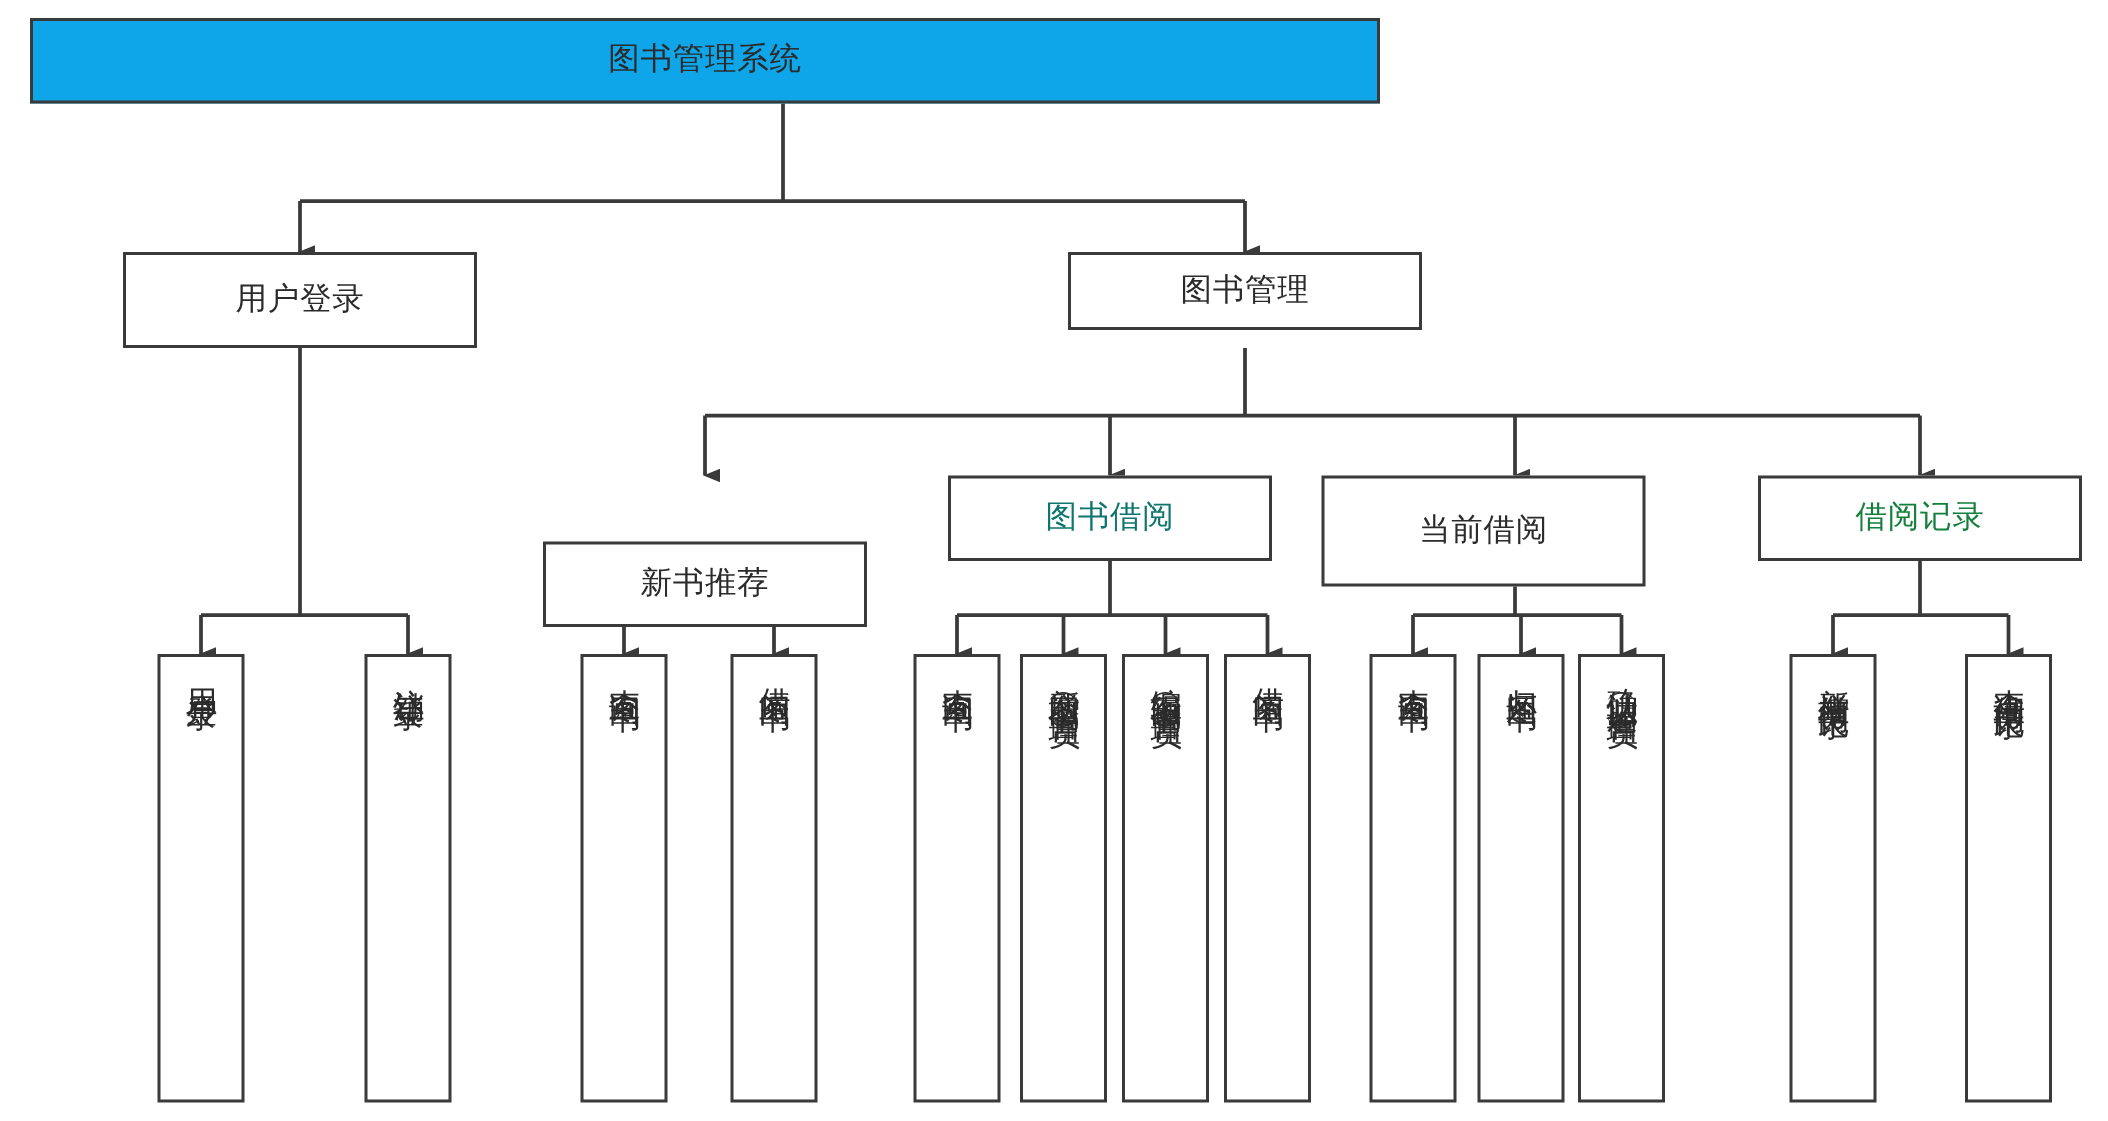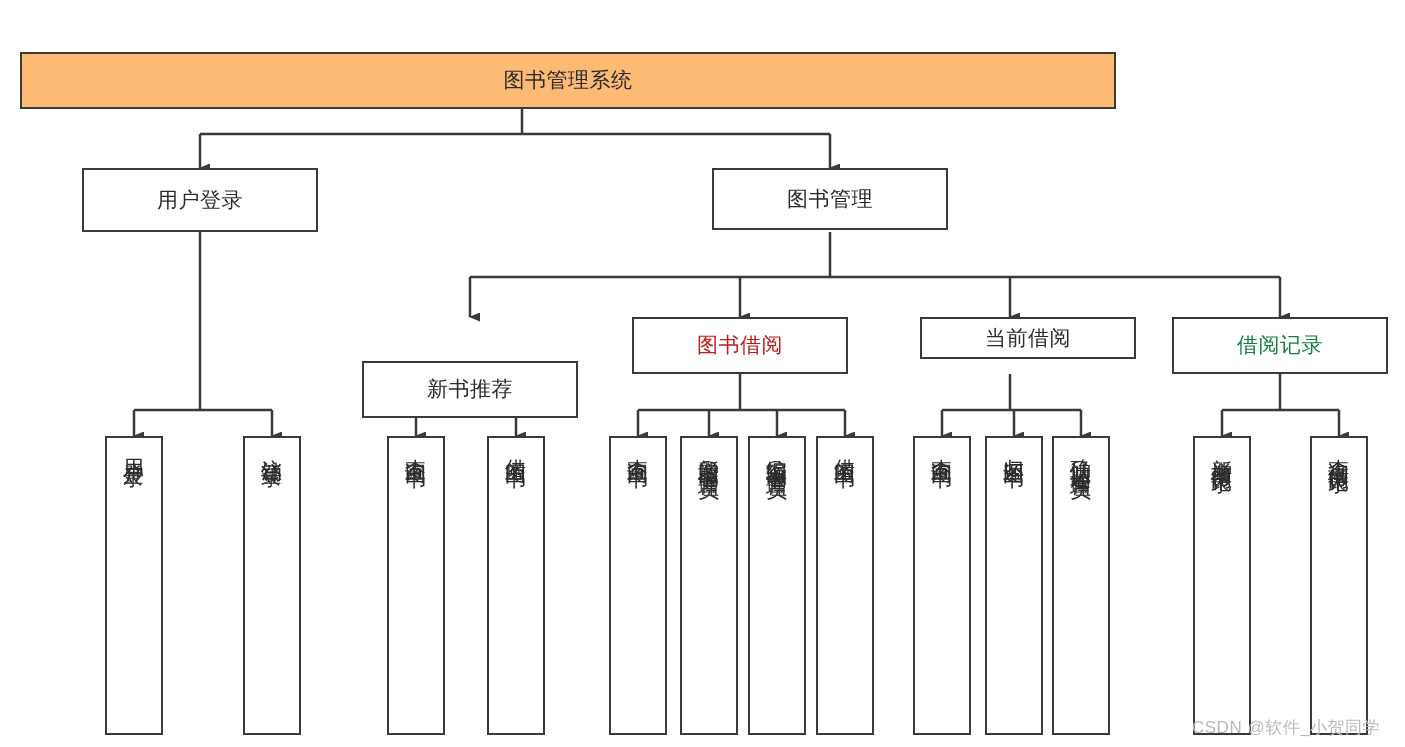--- a/index.html
+++ b/index.html
@@ -110,36 +110,36 @@
         <line x1="942" y1="410" x2="942" y2="436" stroke="#3a3a3a" stroke-width="2.5" marker-end="url(#arrowhead)"></line>
         <line x1="1014" y1="410" x2="1014" y2="436" stroke="#3a3a3a" stroke-width="2.5" marker-end="url(#arrowhead)"></line>
         <line x1="1081" y1="410" x2="1081" y2="436" stroke="#3a3a3a" stroke-width="2.5" marker-end="url(#arrowhead)"></line>
         <line x1="1280" y1="374" x2="1280" y2="410" stroke="#3a3a3a" stroke-width="2.5"></line>
         <line x1="1222" y1="410" x2="1339" y2="410" stroke="#3a3a3a" stroke-width="2.5"></line>
         <line x1="1222" y1="410" x2="1222" y2="436" stroke="#3a3a3a" stroke-width="2.5" marker-end="url(#arrowhead)"></line>
         <line x1="1339" y1="410" x2="1339" y2="436" stroke="#3a3a3a" stroke-width="2.5" marker-end="url(#arrowhead)"></line>
       </g>
   </svg>
   <div id="node-layer">
-      <div class="node horizontal" style="left: 20px; top: 12px; width: 1096px; height: 57px; border-color: rgb(58, 58, 58); background: #fdba74; margin-top: 40px;">
+      <div class="node horizontal" style="left: 20px; top: 12px; width: 900px; height: 57px; border-color: rgb(58, 58, 58); background: #0ea5e9;">
         <span class="label" style="color: rgb(43, 43, 43);">图书管理系统</span>
       </div>
       <div class="node horizontal" style="left: 82px; top: 168px; width: 236px; height: 64px; border-color: rgb(58, 58, 58); background: rgb(255, 255, 255);">
         <span class="label" style="color: rgb(43, 43, 43);">用户登录</span>
       </div>
-      <div class="node horizontal" style="left: 712px; top: 168px; width: 236px; height: 62px; border-color: rgb(58, 58, 58); background: rgb(255, 255, 255);">
+      <div class="node horizontal" style="left: 712px; top: 168px; width: 236px; height: 52px; border-color: rgb(58, 58, 58); background: rgb(255, 255, 255);">
         <span class="label" style="color: rgb(43, 43, 43);">图书管理</span>
       </div>
       <div class="node horizontal" style="left: 362px; top: 317px; width: 216px; height: 57px; border-color: rgb(58, 58, 58); background: rgb(255, 255, 255); margin-top: 44px;">
         <span class="label" style="color: rgb(43, 43, 43);">新书推荐</span>
       </div>
       <div class="node horizontal" style="left: 632px; top: 317px; width: 216px; height: 57px; border-color: rgb(58, 58, 58); background: rgb(255, 255, 255);">
-        <span class="label" style="color: #b91c1c;">图书借阅</span>
+        <span class="label" style="color: #0f766e;">图书借阅</span>
       </div>
-      <div class="node horizontal" style="left: 920px; top: 317px; width: 216px; height: 42px; border-color: rgb(58, 58, 58); background: rgb(255, 255, 255);">
+      <div class="node horizontal" style="left: 881px; top: 317px; width: 216px; height: 74px; border-color: rgb(58, 58, 58); background: rgb(255, 255, 255);">
         <span class="label" style="color: rgb(43, 43, 43);">当前借阅</span>
       </div>
       <div class="node horizontal" style="left: 1172px; top: 317px; width: 216px; height: 57px; border-color: rgb(58, 58, 58); background: rgb(255, 255, 255);">
         <span class="label" style="color: #15803d;">借阅记录</span>
       </div>
       <div class="node vertical" style="left: 105px; top: 436px; width: 58px; height: 299px; border-color: rgb(58, 58, 58); background: rgb(255, 255, 255);">
         <span class="label" style="color: rgb(43, 43, 43);">用户登录</span>
       </div>
       <div class="node vertical" style="left: 243px; top: 436px; width: 58px; height: 299px; border-color: rgb(58, 58, 58); background: rgb(255, 255, 255);">
         <span class="label" style="color: rgb(43, 43, 43);">注销登录</span>
@@ -171,14 +171,13 @@
       <div class="node vertical" style="left: 1052px; top: 436px; width: 58px; height: 299px; border-color: rgb(58, 58, 58); background: rgb(255, 255, 255);">
         <span class="label" style="color: rgb(43, 43, 43);">确认归还（管理员）</span>
       </div>
       <div class="node vertical" style="left: 1193px; top: 436px; width: 58px; height: 299px; border-color: rgb(58, 58, 58); background: rgb(255, 255, 255);">
         <span class="label" style="color: rgb(43, 43, 43);">新增借阅记录</span>
       </div>
       <div class="node vertical" style="left: 1310px; top: 436px; width: 58px; height: 299px; border-color: rgb(58, 58, 58); background: rgb(255, 255, 255);">
         <span class="label" style="color: rgb(43, 43, 43);">查询借阅记录</span>
       </div>
     </div>
-  <div class="watermark" style="left: 1192px; top: 716px; color: rgb(185, 185, 185);">CSDN @软件_小贺同学</div>
 </div>
 
 </body></html>

